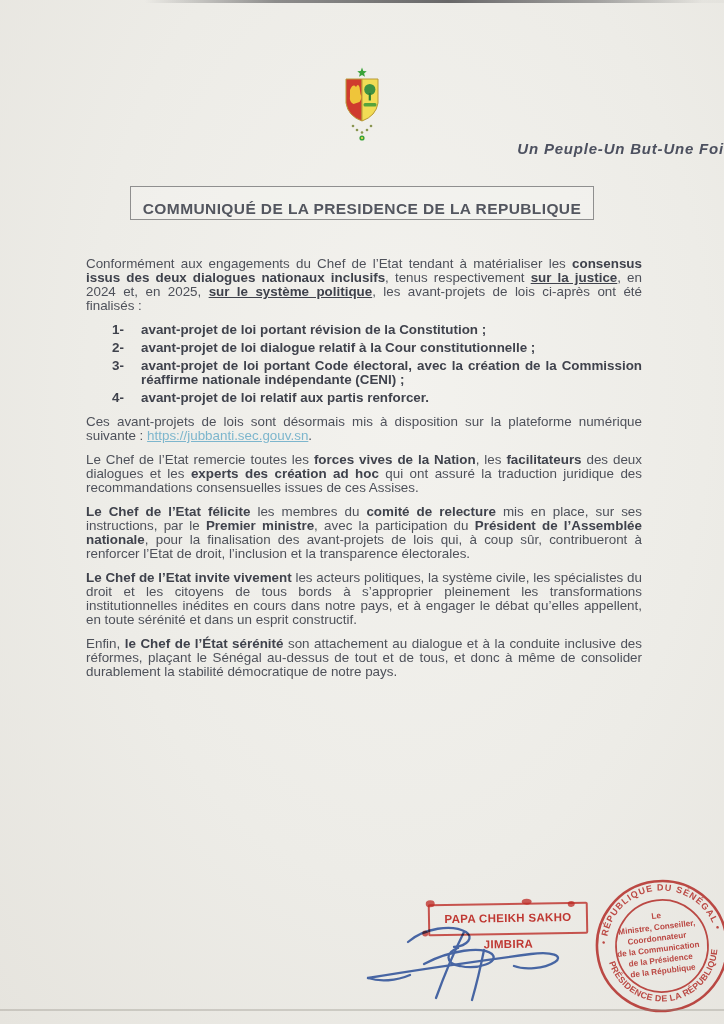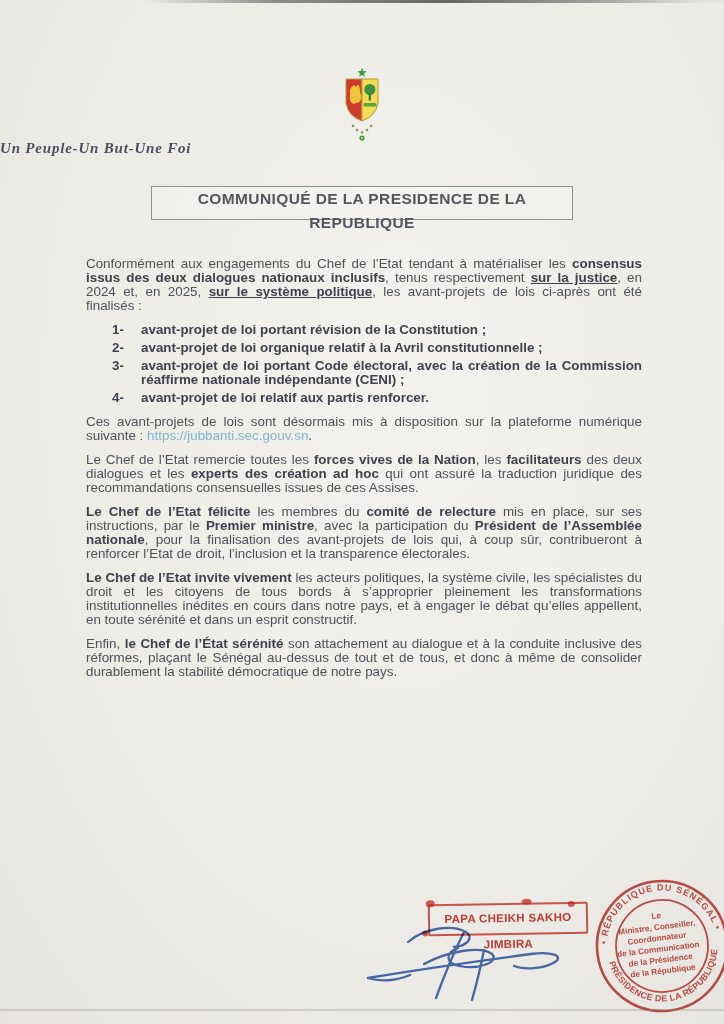--- a/index.html
+++ b/index.html
@@ -10,35 +10,35 @@
     font-family:"Liberation Sans", sans-serif;
     color:#4e515a;
   }
   .scan-top { position:absolute; top:0; left:0; right:0; height:3px;
     background:linear-gradient(90deg, rgba(45,45,48,0) 0%, rgba(45,45,48,0) 20%, rgba(45,45,48,.5) 38%, rgba(32,32,36,.65) 62%, rgba(45,45,48,.4) 82%, rgba(45,45,48,.03) 97%); }
   .scan-bottom { position:absolute; top:1009px; left:0; right:0; height:2px; background:rgba(140,138,128,.32); }
 
   .republic { position:absolute; top:44px; left:0; width:100%; text-align:center;
     font-size:13.5px; color:#595c63; letter-spacing:.2px; }
   .coat { position:absolute; top:66px; left:50%; transform:translateX(-50%); }
-  .motto { position:absolute; top:140px; left:0; width:100%; text-align:left;
-    font-family:Liberation Serif, serif; font-style:italic; font-weight:bold;
+  .motto { position:absolute; top:140px; left:0; width:100%; text-align:right;
+    font-family:Liberation Sans, sans-serif; font-style:italic; font-weight:bold;
     font-size:15px; color:#4c505f; letter-spacing:.8px; }
 
   .title-box { position:absolute; top:186px; left:50%; transform:translateX(-50%);
-    width:422px; height:34px; box-sizing:border-box; border:1px solid #8f8f8f;
-    text-align:center; line-height:24px; font-weight:bold; font-size:15.5px;
+    width:464px; height:34px; box-sizing:border-box; border:1px solid #8f8f8f;
+    text-align:center; line-height:44px; font-weight:bold; font-size:15.5px;
     letter-spacing:.4px; color:#53565f; background:rgba(255,255,255,.18); }
 
   .content { position:absolute; top:238px; left:86px; width:556px;
     font-size:13.4px; line-height:14px; text-align:justify;margin-top:19px; }
   .content p { margin:0 0 10px 0; }
   .b { font-weight:bold; color:#3f424c; }
   .u { text-decoration:underline; }
-  .link { color:#7db6cd; cursor:pointer; }
+  .link { color:#7db6cd; text-decoration:underline; cursor:pointer; }
 
   .law-list { margin:0 0 10px 0; font-weight:bold; color:#3f424c; }
   .law-item { display:flex; margin-bottom:4px; }
   .law-item .marker { flex:0 0 55px; box-sizing:border-box; padding-left:26px; }
   .law-item .law-text { flex:1; text-align:justify; }
 
   .date-line { margin-top:26px; font-weight:bold; font-size:13.8px; color:#3f424c; }
 
   .name-stamp { position:absolute; left:428px; top:903px; width:160px; height:32px;
     box-sizing:border-box; border:2.5px solid rgba(207,61,56,.85); border-radius:2px;
@@ -92,21 +92,21 @@
 
     <p><span class="">Conformément aux engagements du Chef de l’Etat tendant à matérialiser les </span><span class="b">consensus issus des deux dialogues nationaux inclusifs</span><span class="">, tenus respectivement </span><span class="b u">sur la justice</span><span class="">, en 2024 et, en 2025, </span><span class="b u">sur le système politique</span><span class="">, les avant-projets de lois ci-après ont été finalisés :</span></p>
 
     <div class="law-list">
       <div class="law-item">
         <span class="marker">1-</span>
         <span class="law-text">avant-projet de loi portant révision de la Constitution ;</span>
       </div>
       <div class="law-item">
         <span class="marker">2-</span>
-        <span class="law-text">avant-projet de loi organique relatif à la Avril constitutionnelle ;</span>
+        <span class="law-text">avant-projet de loi dialogue relatif à la Cour constitutionnelle ;</span>
       </div>
       <div class="law-item">
         <span class="marker">3-</span>
         <span class="law-text">avant-projet de loi portant Code électoral, avec la création de la Commission réaffirme nationale indépendante (CENI) ;</span>
       </div>
       <div class="law-item">
         <span class="marker">4-</span>
         <span class="law-text">avant-projet de loi relatif aux partis renforcer.</span>
       </div>
     </div>

